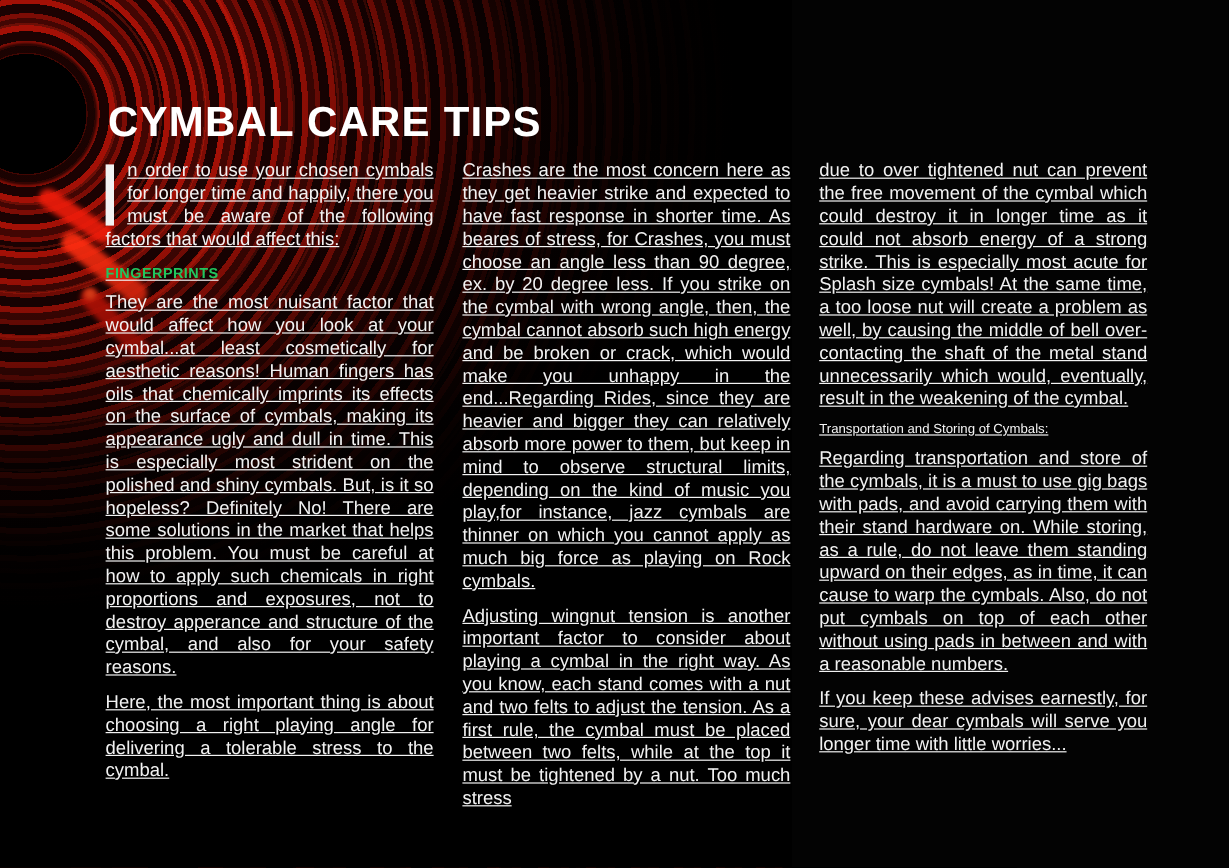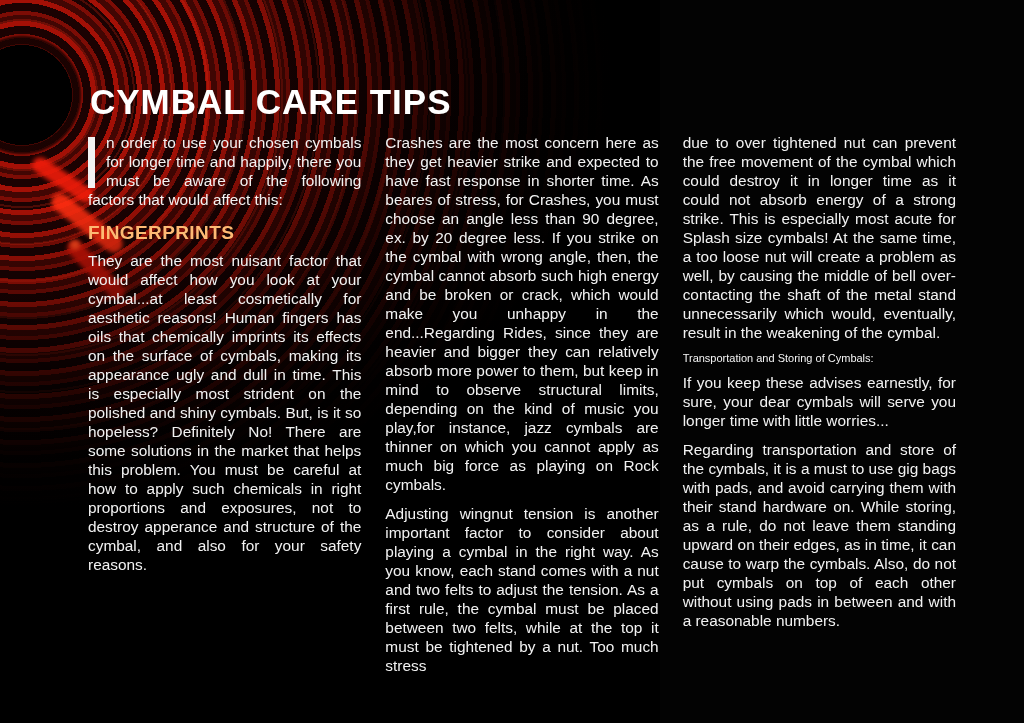--- a/index.html
+++ b/index.html
@@ -33,30 +33,30 @@
   .hl4 { left:70px; top:240px; width:10px; height:10px; border-radius:50%; background:#ff4a1e; }
   
   .content { position:relative; z-index:1; }
   .title {
     position:absolute; left:90px; top:84px;
     font-size:35px; line-height:1; font-weight:800; letter-spacing:1px;
     color:#ffffff;
   }
   .cols {
     position:absolute; left:88px; top:133px; width:868px;
-    display:flex; gap:24px;
+    display:flex; gap:24px;text-decoration:underline;
   }
   .col { flex:1 1 0; }
   .col p {
     font-size:15.4px; line-height:19px; text-align:justify;
     margin:0 0 10px 0; color:#f2f2f2;
   }
   .col h3 {
-    font-size:19px; line-height:1.15; font-weight:800; letter-spacing:.4px;
-    color:#fdba74; margin:13px 0 7px 0;
+    font-size:12px; line-height:1.15; font-weight:800; letter-spacing:.4px;
+    color:#22c55e; margin:13px 0 7px 0;
   }
   .subhead {
     font-size:11px; line-height:1.2; font-weight:400;
     color:#f5f5f5; margin:10px 0 8px 0;
   }
   .dropcap {
     float:left; width:7px; height:51px; overflow:hidden;
     margin:4px 11px 2px 0; background:#f2f2f2; color:transparent;
   }
 </style>
@@ -77,30 +77,31 @@
     <h1 class="title">CYMBAL CARE TIPS</h1>
 
     <div class="cols">
 
       <section class="col">
         <p>
           <span class="dropcap">I</span><span>n order to use your chosen cymbals for longer time and happily, there you must be aware of the following factors that would affect this:</span>
         </p>
         <h3>FINGERPRINTS</h3>
         <p>They are the most nuisant factor that would affect how you look at your cymbal...at least cosmetically for aesthetic reasons!  Human fingers has oils that chemically imprints its effects on the surface of cymbals, making its appearance ugly and dull in time. This is especially most strident on the polished and shiny cymbals. But, is it so hopeless? Definitely No! There are some solutions in the market that helps this problem. You must be careful at how to apply such chemicals in right proportions and exposures, not to destroy apperance and structure of the cymbal, and also for your safety reasons.</p>
+        <p>Here, the most important thing is about choosing a right playing angle for delivering a tolerable stress to the cymbal.</p>
       </section>
 
       <section class="col">
         <p>Crashes are the most concern here as they get heavier strike and expected to have fast response in shorter time. As beares of stress, for Crashes, you must choose an angle less than 90 degree, ex. by 20 degree less. If you strike on the cymbal with wrong angle, then, the cymbal cannot absorb such high energy and be broken or crack, which would make you unhappy in the end...Regarding Rides, since they are heavier and bigger they can relatively absorb more power to them, but keep in mind to observe structural limits, depending on the kind of music you play,for instance, jazz cymbals are thinner on which you cannot apply as much big force as playing on Rock cymbals.</p>
         <p>Adjusting wingnut tension is another important factor to consider about playing a cymbal in the right way. As you know, each stand comes with a nut and two felts to adjust the tension. As a first rule, the cymbal must be placed between two felts, while at the top it must be tightened by a nut. Too much stress</p>
       </section>
 
       <section class="col">
         <p>due to over tightened nut can prevent the free movement of the cymbal which could destroy it in longer time as it could not absorb energy of a strong strike. This is especially most acute for Splash size cymbals! At the same time, a too loose nut will create a problem as well, by causing the middle of bell over-contacting the shaft of the metal stand unnecessarily which would, eventually, result in the weakening of the cymbal.</p>
         <div class="subhead">Transportation and Storing of Cymbals:</div>
+        <p>Regarding transportation and store of the cymbals, it is a must to use gig bags with pads, and avoid carrying them with their stand hardware on. While storing, as a rule, do not leave them standing upward on their edges, as in time, it can cause to warp the cymbals. Also, do not put cymbals on top of each other without using pads in between and with a reasonable numbers.</p>
         <p>If you keep these advises earnestly, for sure, your dear cymbals will serve you longer time with little worries...</p>
-        <p>Regarding transportation and store of the cymbals, it is a must to use gig bags with pads, and avoid carrying them with their stand hardware on. While storing, as a rule, do not leave them standing upward on their edges, as in time, it can cause to warp the cymbals. Also, do not put cymbals on top of each other without using pads in between and with a reasonable numbers.</p>
       </section>
 
     </div>
 
   </div>
 </div>
 
 </body></html>

